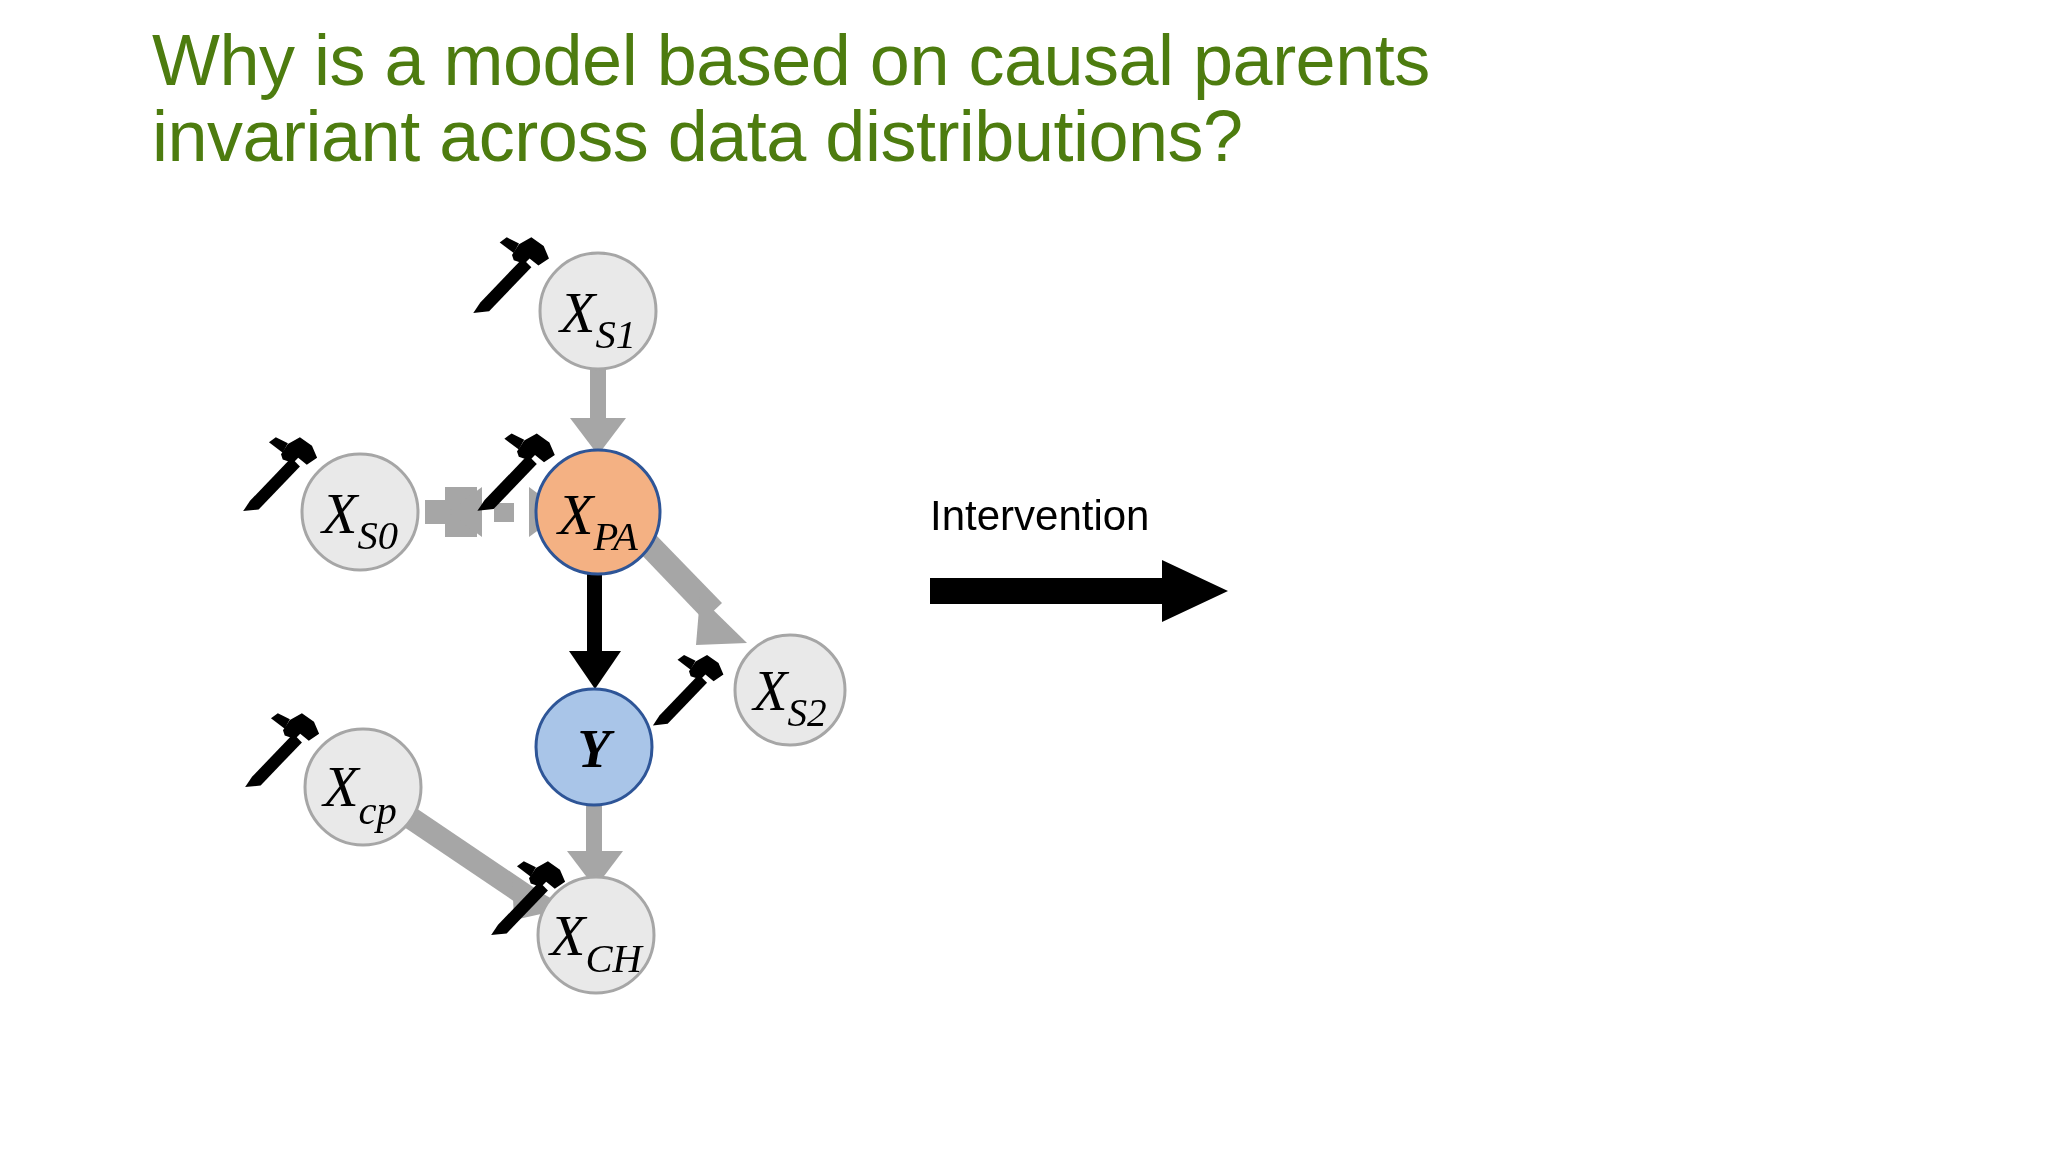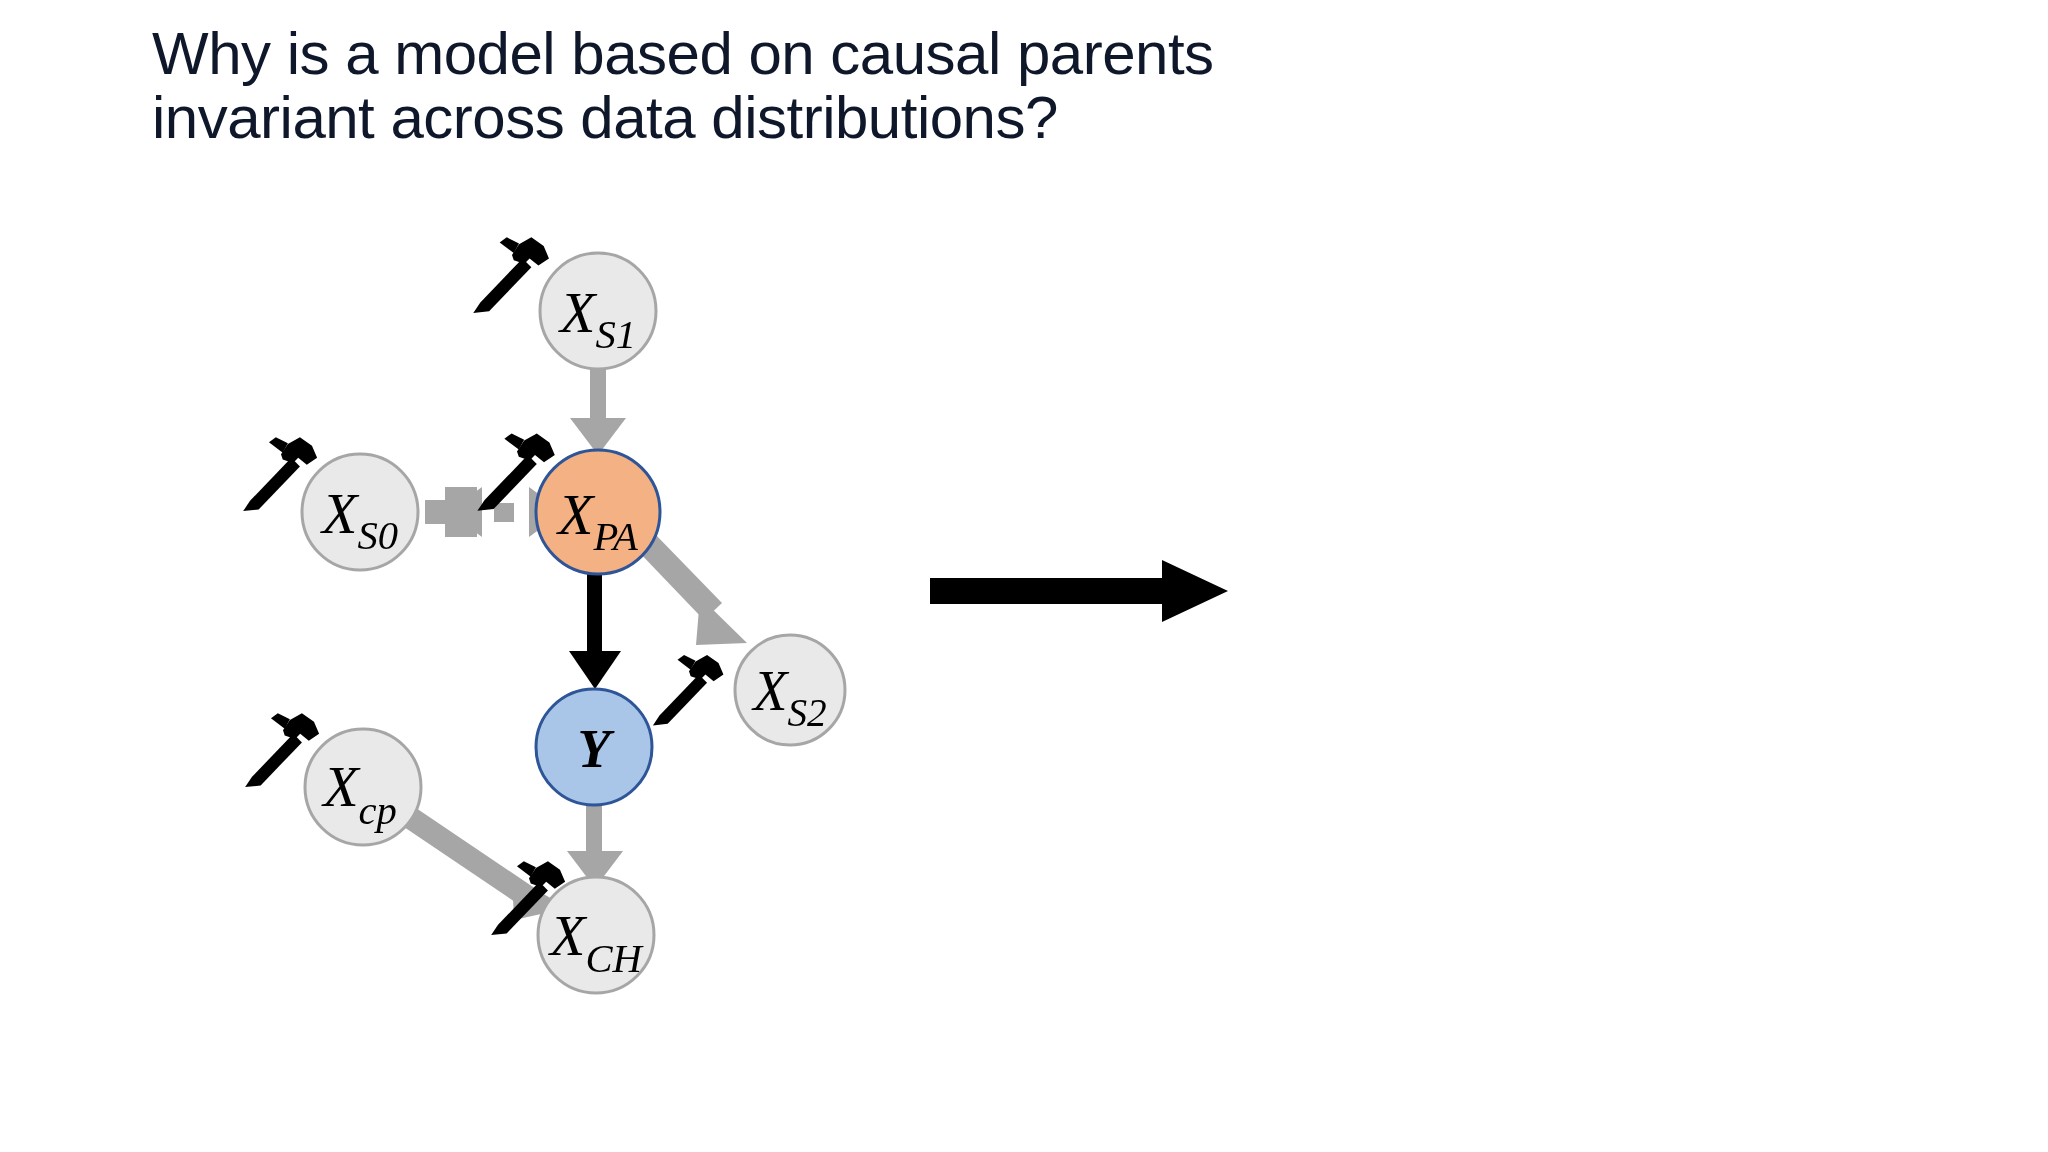--- a/index.html
+++ b/index.html
@@ -15,24 +15,24 @@
     font-family: "Liberation Sans", sans-serif;
   }
 
   
   #slide-title {
     position: absolute;
     left: 152px;
     top: 22px;
     width: 1600px;
     font-family: "Liberation Sans", sans-serif;
-    font-size: 60px;
+    font-size: 72px;
     line-height: 1.06;
     font-weight: 400;
-    color: #0f172a;
+    color: #4d7c0f;
     letter-spacing: -0.5px;
     white-space: pre-line;
   }
 
   
   #causal-graph {
     position: absolute;
     left: 0;
     top: 0;
     width: 2048px;
@@ -187,16 +187,17 @@
       <circle cx="596" cy="935" r="58" fill="#E9E9E9" stroke="#A6A6A6" stroke-width="3"></circle>
       <text class="node-label" x="596" y="955" font-size="58" text-anchor="middle">X<tspan class="sub" dy="17" font-size="41">CH</tspan></text>
       <g transform="translate(486,856) scale(0.86)">
         <use href="#hammer-glyph" width="100" height="100"></use>
       </g>
     </g>
   </svg>
 </div>
 
 <div id="intervention-block">
+  <div id="intervention-label">Intervention</div>
   <svg id="intervention-arrow" viewBox="0 0 300 66">
     <path d="M0 20 L232 20 L232 2 L298 33 L232 64 L232 46 L0 46 Z" fill="#000000"></path>
   </svg>
 </div>
 
 </body></html>

